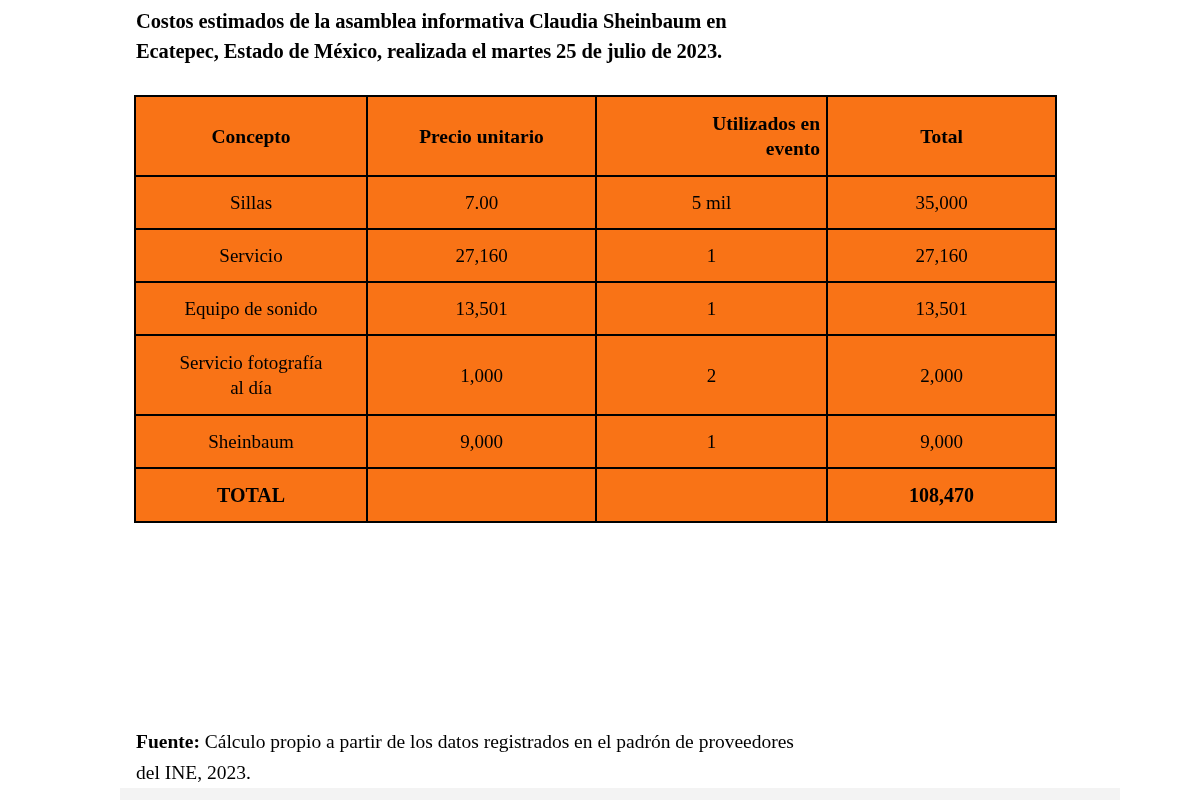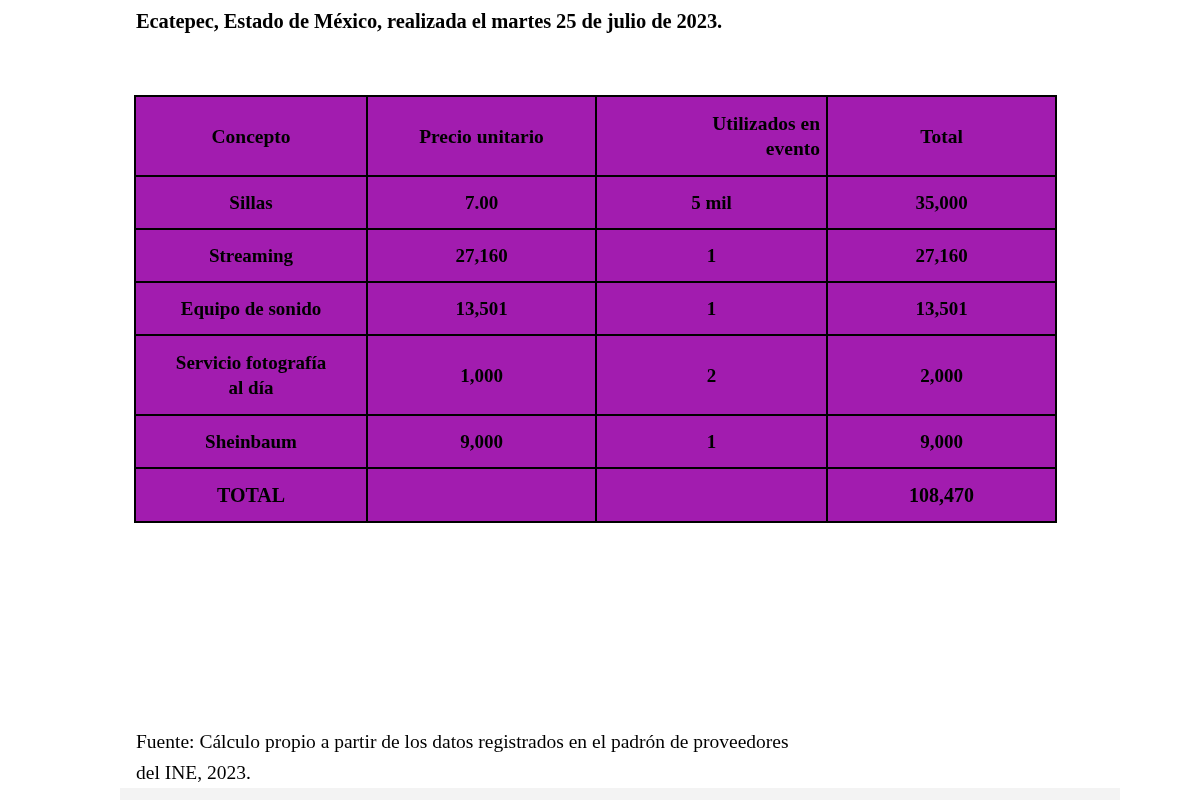--- a/index.html
+++ b/index.html
@@ -47,30 +47,30 @@
   .table-wrap {
     position: absolute;
     left: 134px;
     top: 95px;
     width: 921px;
   }
   table.cost-table {
     border-collapse: collapse;
     table-layout: fixed;
     width: 921px;
-    background: #a21caf;
+    background: #f97316;
   }
   table.cost-table td, table.cost-table th {
     border: 2px solid #000000;
     text-align: center;
     vertical-align: middle;
     padding: 2px 6px;
     font-size: 19px;
     line-height: 25px;
-    font-weight: bold;
+    font-weight: normal;
   }
   table.cost-table thead th {
     font-weight: bold;
     font-size: 19.5px;
     height: 74px;
     vertical-align: middle;
   }
   table.cost-table thead th .hl {
     display: block;
     text-align: right;
@@ -98,38 +98,39 @@
   .source {
     position: absolute;
     left: 136px;
     top: 726px;
     width: 900px;
     font-size: 19.5px;
     line-height: 31px;
     text-align: left;
   }
   .source .sline { display: block; white-space: pre; }
-  .source b { font-weight: normal; }
+  .source b { font-weight: bold; }
 
   
   .bottom-band {
     position: absolute;
     left: 120px;
     top: 788px;
     width: 1000px;
     height: 12px;
     background: #f3f3f3;
   }
 </style>
 </head>
 <body>
 
 <div id="page">
 
   <div class="doc-title">
+    <span class="tline">Costos estimados de la asamblea informativa Claudia Sheinbaum en</span>
     <span class="tline">Ecatepec, Estado de México, realizada el martes 25 de julio de 2023.</span>
   </div>
 
   <div class="table-wrap">
     <table class="cost-table">
       <colgroup>
         <col class="c-concepto">
         <col class="c-precio">
         <col class="c-util">
         <col class="c-total">
@@ -148,21 +149,21 @@
       <tbody>
 
         <tr class="data-row">
           <td class="concept">Sillas</td>
           <td>7.00</td>
           <td>5 mil</td>
           <td>35,000</td>
         </tr>
 
         <tr class="data-row">
-          <td class="concept">Streaming</td>
+          <td class="concept">Servicio</td>
           <td>27,160</td>
           <td>1</td>
           <td>27,160</td>
         </tr>
 
         <tr class="data-row">
           <td class="concept">Equipo de sonido</td>
           <td>13,501</td>
           <td>1</td>
           <td>13,501</td>

